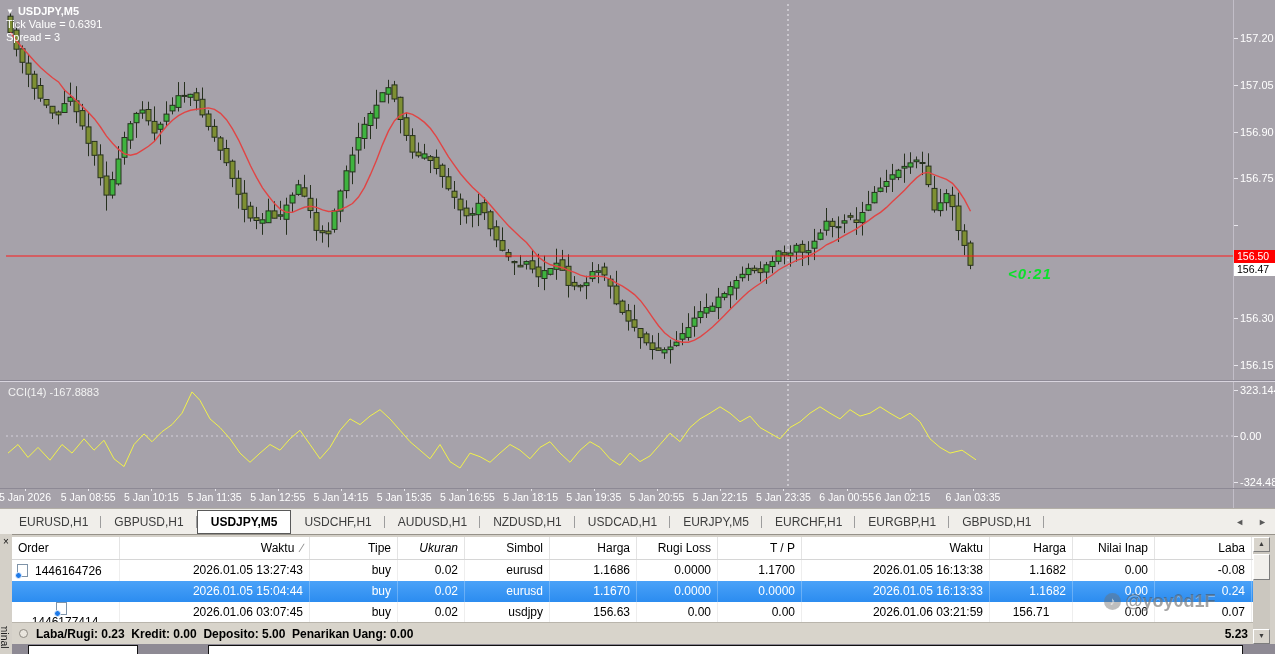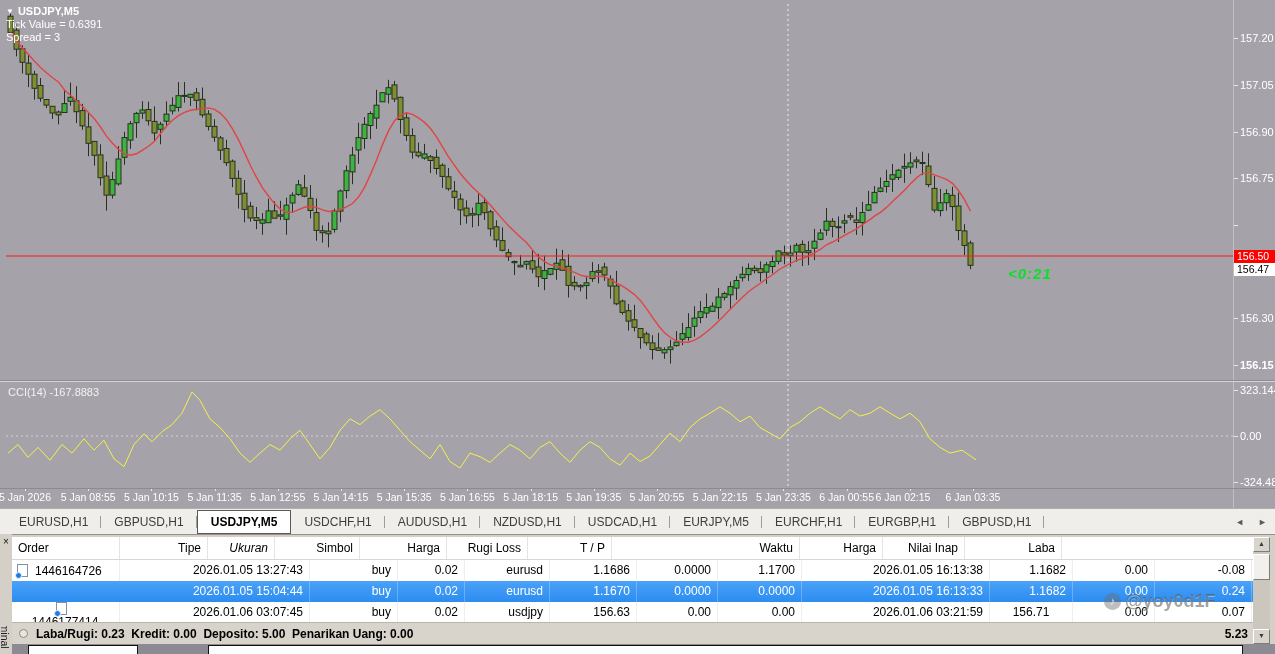--- a/index.html
+++ b/index.html
@@ -449,21 +449,21 @@
     <div class="price-label" style="top: 125.6px;">156.90</div>
     <div class="ptick" style="top: 178.25px;"></div>
     <div class="price-label" style="top: 172.25px;">156.75</div>
     <div class="ptick" style="top: 224.9px;"></div>
     <div class="price-label" style="top: 232px; margin-left: 48px;">156.60</div>
     <div class="ptick" style="top: 271.55px;"></div>
     <div class="price-label" style="top: 265.55px;">156.45</div>
     <div class="ptick" style="top: 318.2px;"></div>
     <div class="price-label" style="top: 312.2px;">156.30</div>
     <div class="ptick" style="top: 364.85px;"></div>
-    <div class="price-label" style="top: 358.85px; font-weight: bold;">156.15</div>
+    <div class="price-label" style="top: 358.85px;">156.15</div>
     <div class="ptick" style="top: 390px;"></div>
     <div class="price-label" style="top: 384px;">323.1441</div>
     <div class="ptick" style="top: 436px;"></div>
     <div class="price-label" style="top: 430px;">0.00</div>
     <div class="ptick" style="top: 482px;"></div>
     <div class="price-label" style="top: 476px;">-324.488</div>
     <div class="time-tick" style="left: 25px;"></div>
     <div class="time-label" style="left: 25px;">5 Jan 2026</div>
     <div class="time-tick" style="left: 88.2px;"></div>
     <div class="time-label" style="left: 88.2px;">5 Jan 08:55</div>
@@ -514,20 +514,21 @@
   <div class="tab-arrows">
     <span>◄</span>
     <span>►</span>
   </div>
 </div>
 
 <div id="terminal">
   <div id="t-grid">
     <div class="t-header" id="t-header">
         <div class="t-hcell" style="width: 108px;">Order</div>
+        <div class="t-hcell right" style="width: 190px;">Waktu<span style="color: rgb(136, 136, 136);">&nbsp;&nbsp;∕</span></div>
         <div class="t-hcell right" style="width: 88px;">Tipe</div>
         <div class="t-hcell right" style="width: 67px; font-style: italic;">Ukuran</div>
         <div class="t-hcell right" style="width: 85px;">Simbol</div>
         <div class="t-hcell right" style="width: 87px;">Harga</div>
         <div class="t-hcell right" style="width: 81px;">Rugi Loss</div>
         <div class="t-hcell right" style="width: 84px;">T / P</div>
         <div class="t-hcell right" style="width: 188px;">Waktu</div>
         <div class="t-hcell right" style="width: 83px;">Harga</div>
         <div class="t-hcell right" style="width: 82px;">Nilai Inap</div>
         <div class="t-hcell right" style="width: 97px;">Laba</div>

